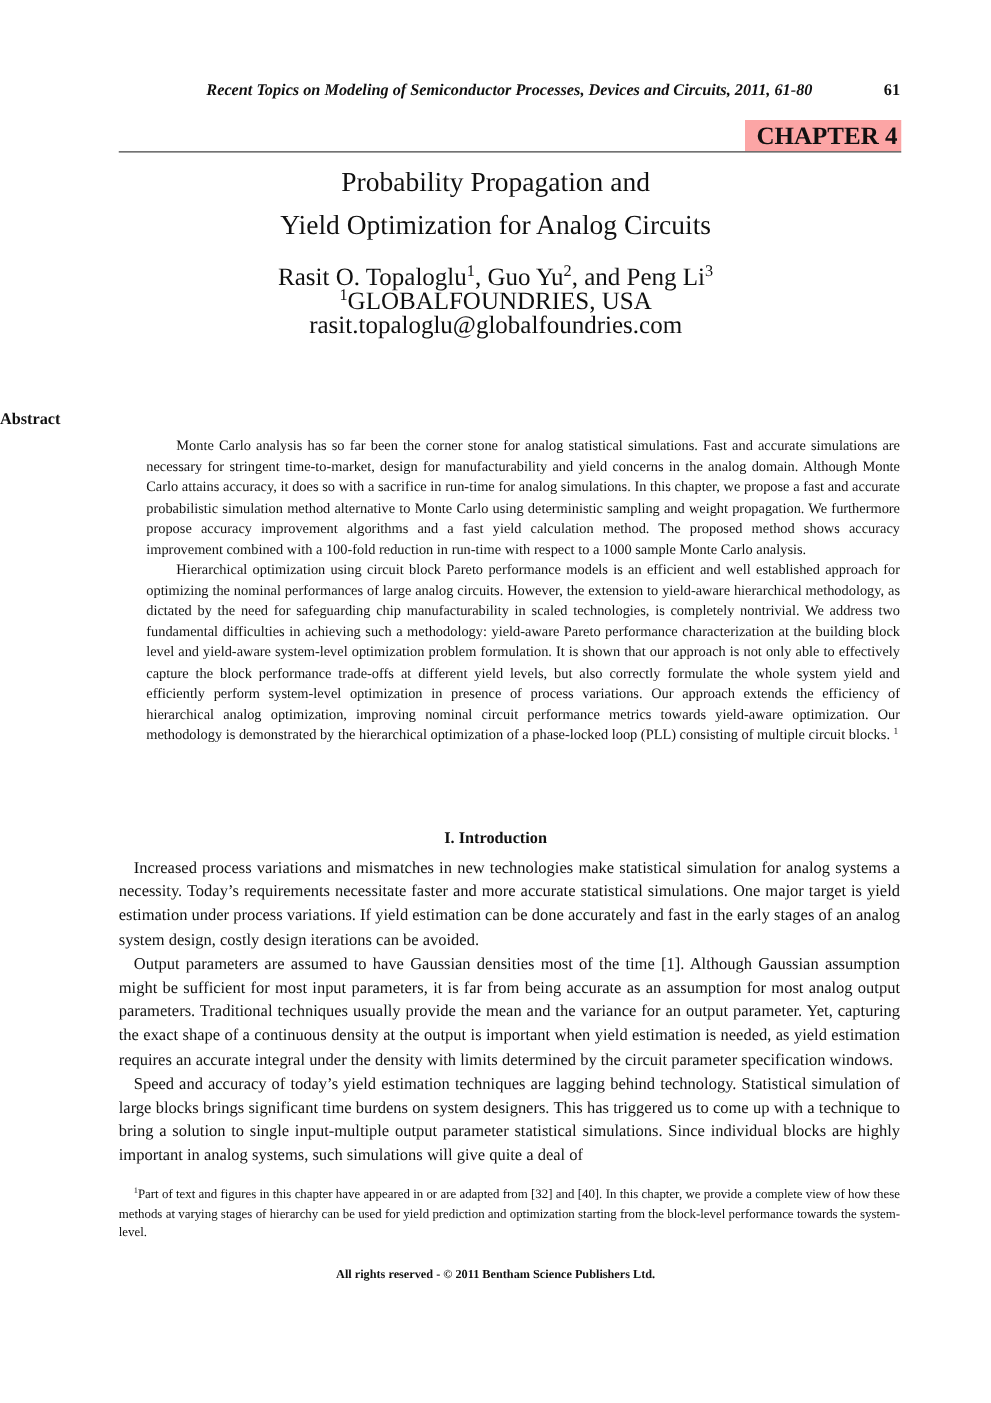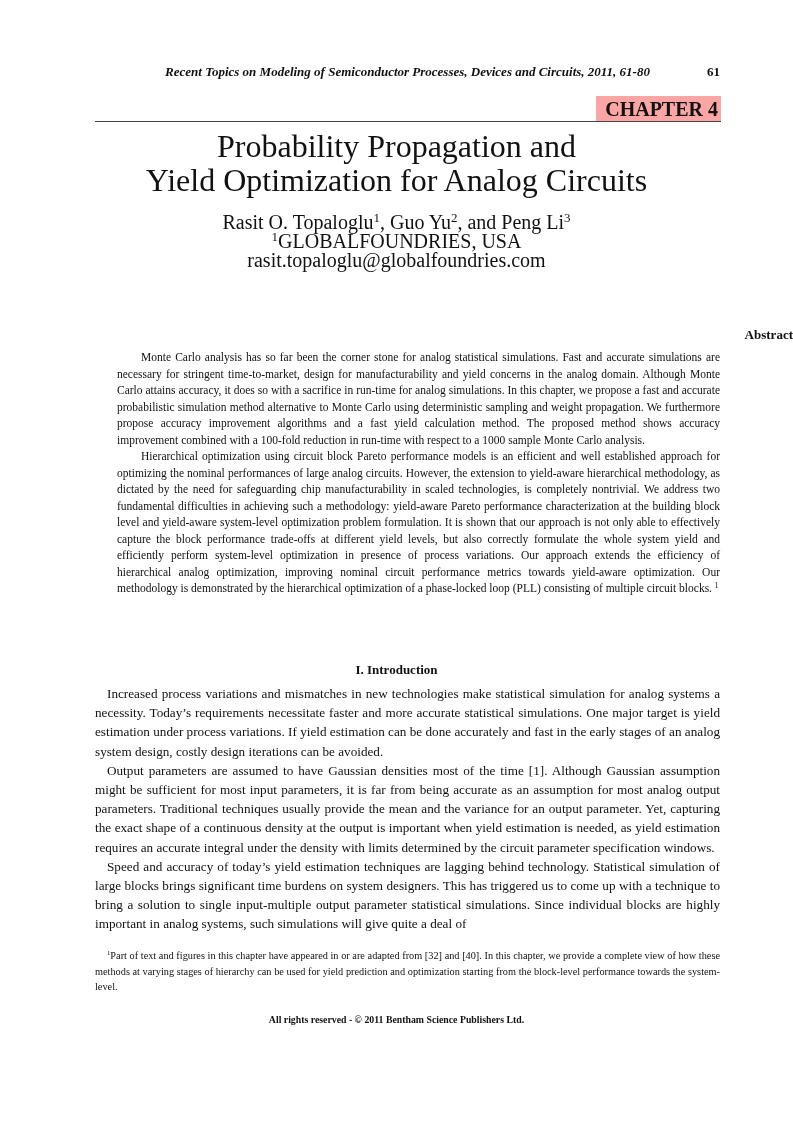--- a/index.html
+++ b/index.html
@@ -19,29 +19,29 @@
       position: absolute; right: 72px; top: 96px;
       background: #fca5a5; padding: 1px 3px 0 9px;
       font-size: 20px; font-weight: bold; line-height: 24px;
     }
     .rule {
       position: absolute; left: 95px; right: 72px; top: 121px;
       border-top: 1px solid #444; height: 0;
     }
     .title {
       position: absolute; left: 0; right: 0; top: 129px; text-align: center;
-      font-size: 32px; line-height: 34px;
+      font-size: 22px; line-height: 34px;
     }
     .authors {
       position: absolute; left: 0; right: 0; top: 213px; text-align: center;
       font-size: 20px; line-height: 19px;
     }
     sup { font-size: 0.65em; vertical-align: 0.55em; line-height: 0; }
     .abs-head {
-      position: absolute; left: 0; right: 0; top: 327px; text-align: right;
+      position: absolute; left: 0; right: 0; top: 327px; text-align: left;
       font-size: 13px; font-weight: bold;
     }
     .abstract {
       position: absolute; left: 117px; right: 73px; top: 349px;
       font-size: 11.5px; line-height: 16.5px; text-align: justify;
     }
     .abstract p { margin: 0; text-indent: 24px; }
     .sec-head {
       position: absolute; left: 0; right: 0; top: 662px; text-align: center;
       font-size: 13px; font-weight: bold;

